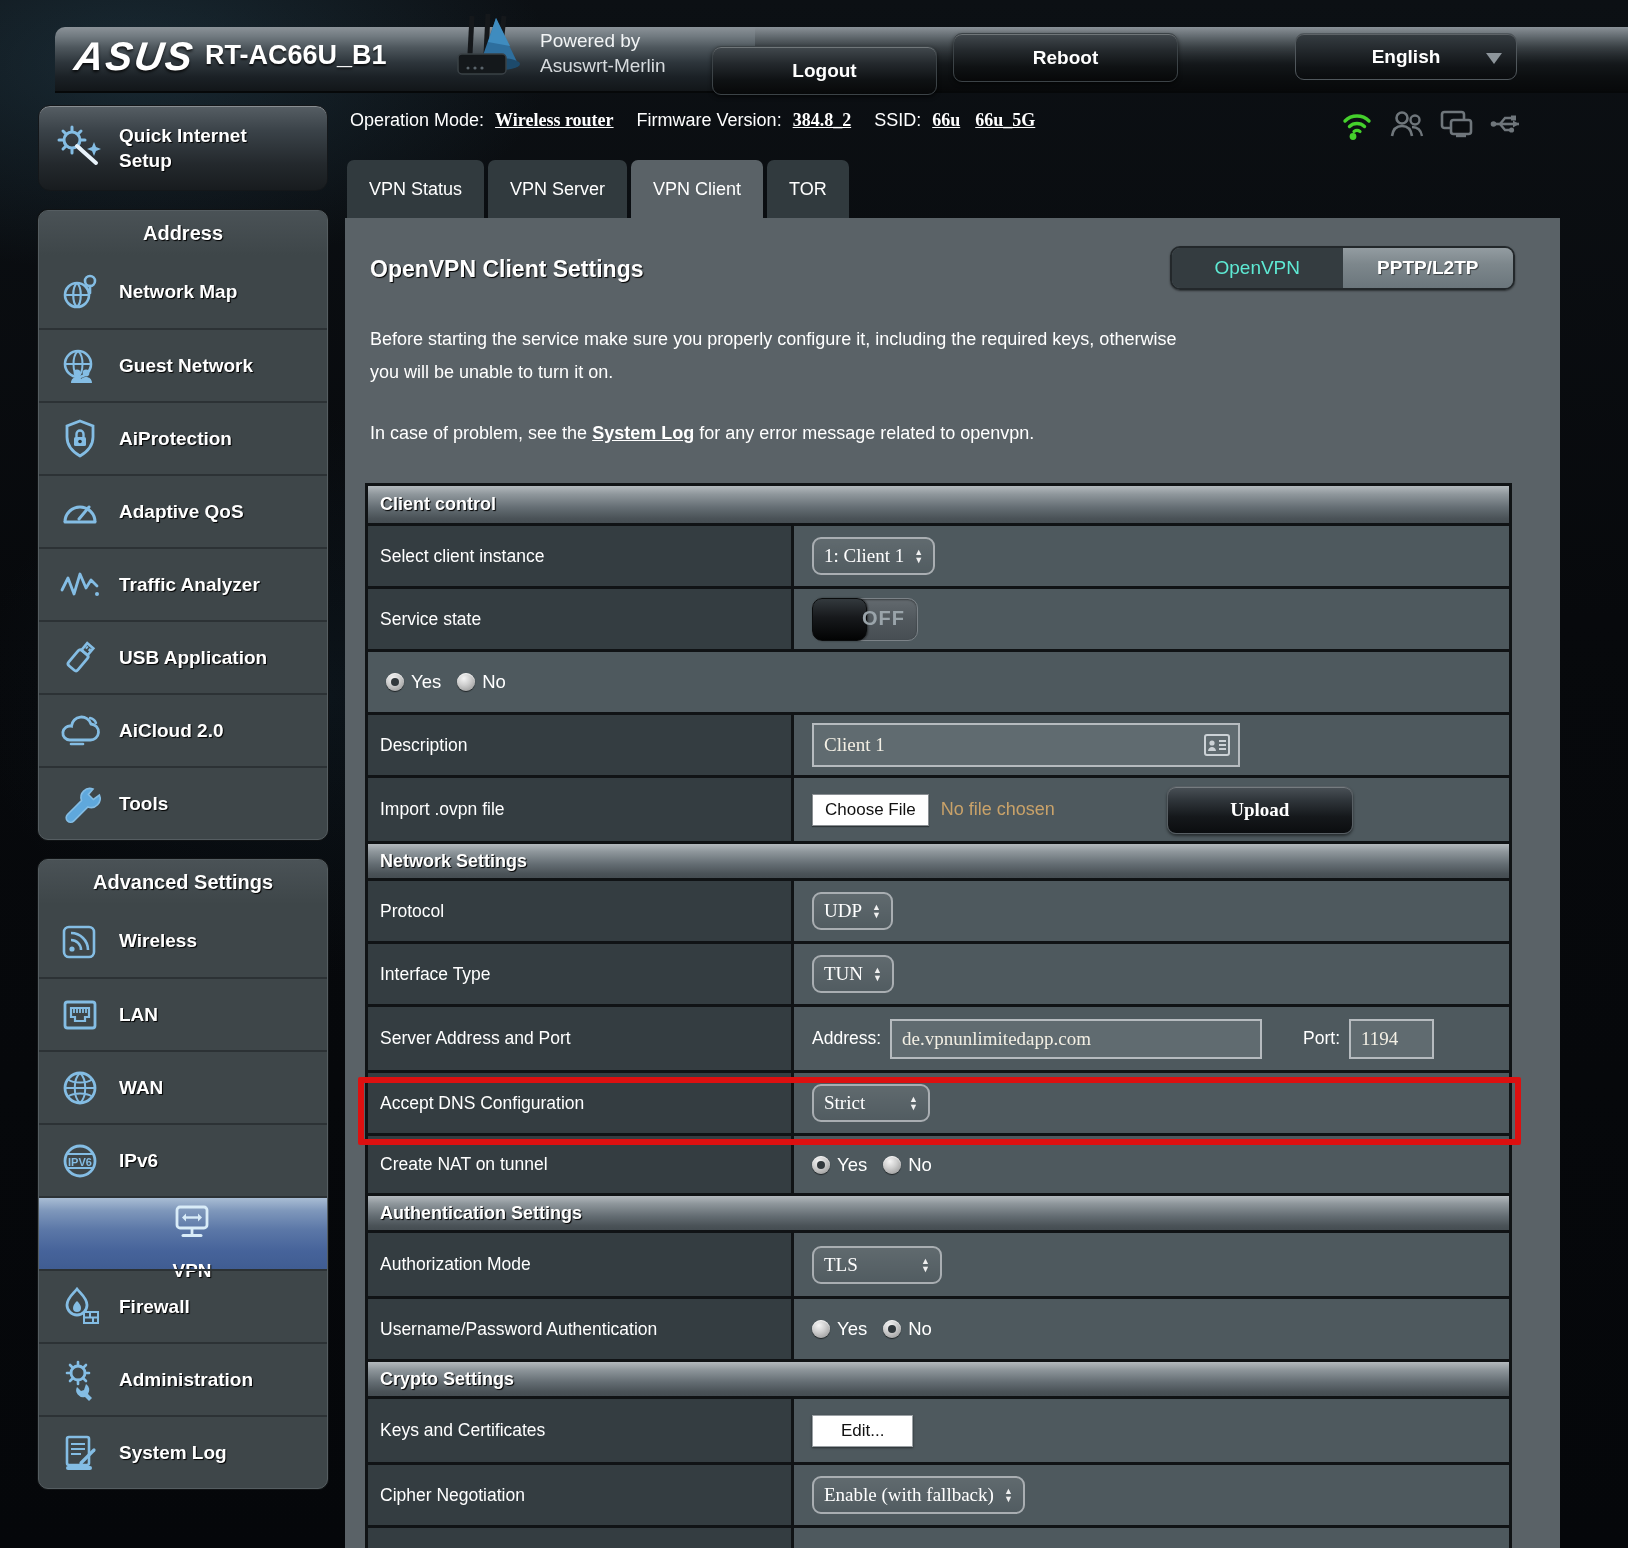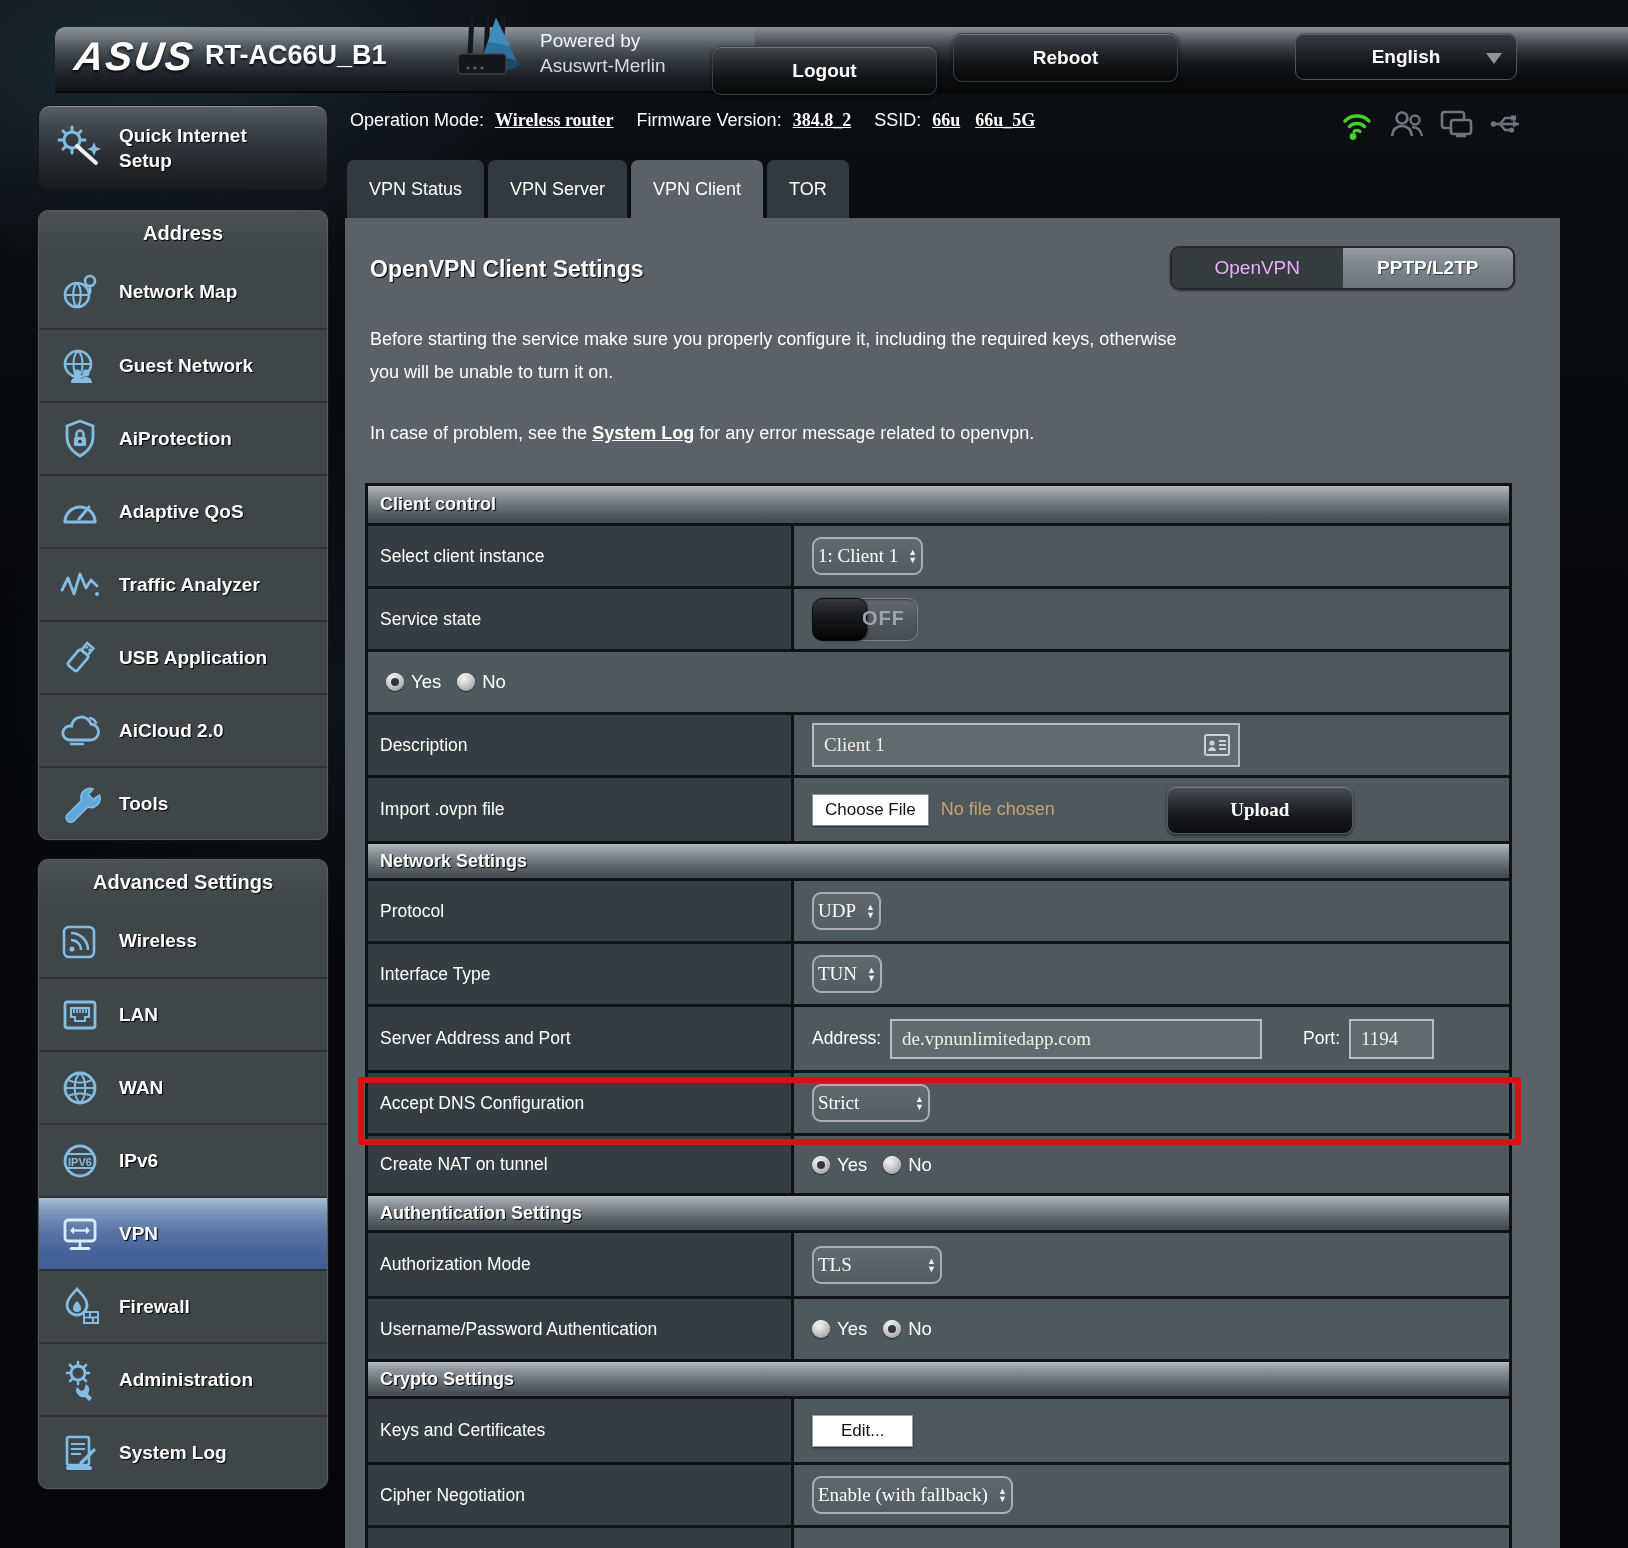--- a/index.html
+++ b/index.html
@@ -86,20 +86,21 @@
     background:linear-gradient(180deg,#4a5256 0%,#3e4649 100%);
   }
   .side-item{
     position:relative; height:73px; display:flex; align-items:center; gap:16px;
     padding-left:18px; cursor:pointer; border-top:2px solid #2c3235;
   }
   .side-item .side-icon{ width:46px; height:46px; flex:none; }
   .side-item .side-label{ font-size:19px; font-weight:bold; text-shadow:1px 1px 1px #000; }
   .side-item.active{
     background:linear-gradient(180deg,#a9bdd4 0%,#7e97bb 18%,#5b77a7 45%,#46639a 75%,#405d92 100%);
+    flex-direction:column;
   }
 
   
   .tabs{ position:absolute; left:347px; top:160px; display:flex; gap:4px; }
   .tab{
     height:58px; padding:0 22px; display:flex; align-items:center;
     background:#313a3e; border-radius:7px 7px 0 0; font-size:18px; color:#fff; cursor:pointer;
   }
   .tab.active{ background:#5a6267; }
 
@@ -111,21 +112,21 @@
   .page-title{
     position:absolute; left:25px; top:38px; font-size:23px; font-weight:bold;
     text-shadow:1px 1px 1px #000;
   }
   .vpn-type-toggle{
     position:absolute; left:825px; top:28px; width:345px; height:44px;
     display:flex; border:2px solid #23282b; border-radius:10px; overflow:hidden;
     box-shadow:0 1px 2px rgba(0,0,0,.5); cursor:pointer;
   }
   .vt-seg{ flex:1; display:flex; align-items:center; justify-content:center; font-size:19px; }
-  .vt-left{ background:#343c40; color:#f0abfc; }
+  .vt-left{ background:#343c40; color:#5eead4; }
   .vt-right{
     background:linear-gradient(180deg,#939ca1 0%,#7d878c 40%,#6b767c 100%);
     color:#fff; font-weight:bold; text-shadow:1px 1px 1px rgba(0,0,0,.5);
   }
   .intro1{ position:absolute; left:25px; top:105px; width:830px; font-size:18px; line-height:33px; }
   .intro2{ position:absolute; left:25px; top:205px; width:900px; font-size:18px; }
   .syslog-link{ font-weight:bold; text-decoration:underline; cursor:pointer; }
 
   
   .settings-table{
@@ -147,21 +148,21 @@
   }
   .cell-value{ flex:1; display:flex; align-items:center; padding:6px 0 6px 18px; background:#4e595e; }
   .row-tall{ min-height:66px; }
 
   
   .select{
     display:inline-flex; align-items:center; gap:10px;
     border:2px solid #a9aeb2; border-radius:9px;
     background:linear-gradient(180deg, rgba(255,255,255,.10), rgba(255,255,255,.02));
     color:#fff; font-family:"Liberation Serif", serif; font-size:19px;
-    padding:6px 4px; cursor:pointer; min-height:38px;
+    padding:6px 10px; cursor:pointer; min-height:38px;
   }
   .arrows{ display:inline-flex; flex-direction:column; line-height:8px; font-size:9px; color:#f0f0f0; }
   .arrows::before{ content:"▲"; }
   .arrows::after{ content:"▼"; }
   .sel-wide{ min-width:118px; justify-content:space-between; }
   .sel-instance{ min-width:108px; }
 
   .toggle{
     position:relative; width:106px; height:43px; border-radius:10px; cursor:pointer;
     background:linear-gradient(180deg,#636a6f 0%,#51585d 50%,#474e53 100%);

